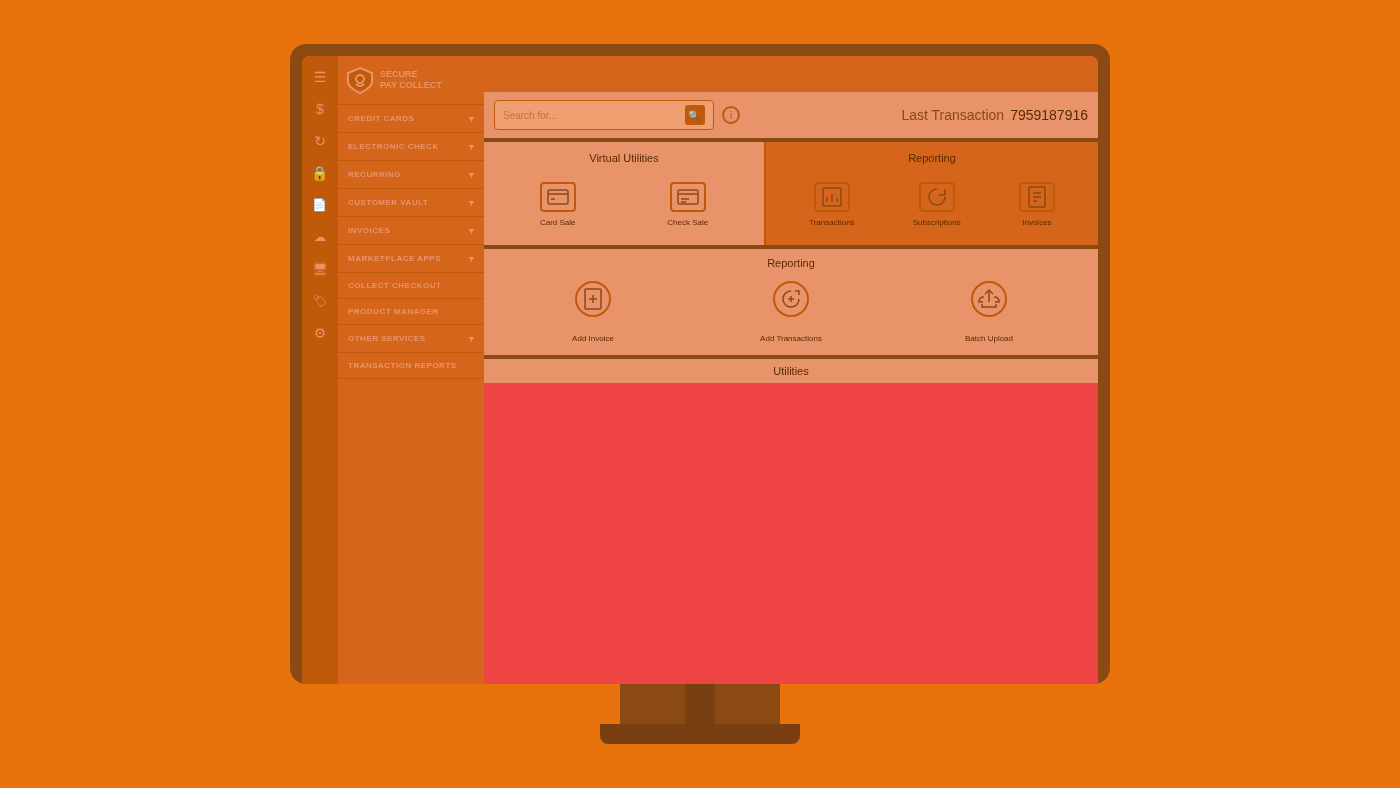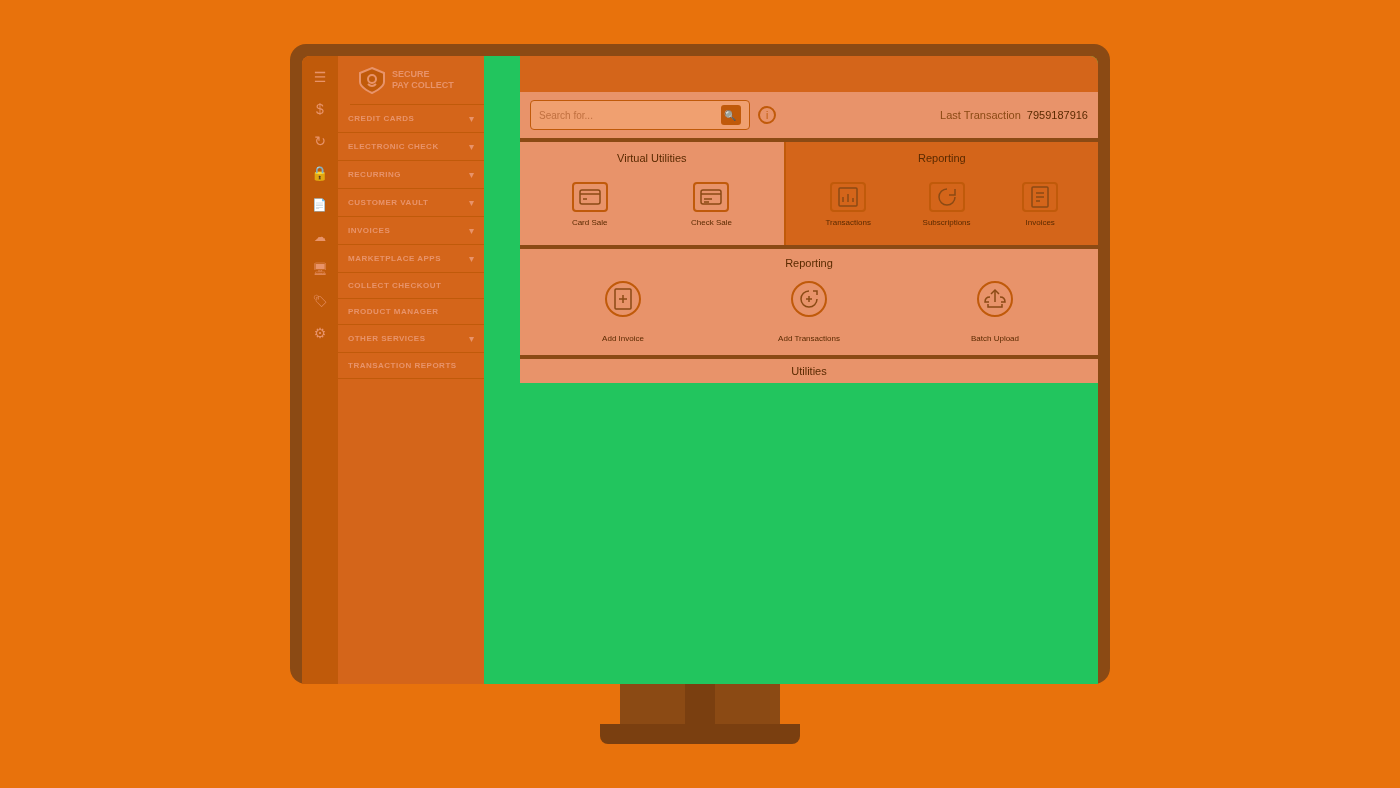--- a/index.html
+++ b/index.html
@@ -90,21 +90,20 @@
       background: #D4651A;
       display: flex;
       flex-direction: column;
     }
     .logo-area {
       padding: 10px 8px;
       display: flex;
       align-items: center;
       gap: 6px;
       border-bottom: 1px solid #C05A0A;
-      margin-left: 12px;
     }
     .logo-shield {
       width: 28px;
       height: 28px;
       color: #E8936A;
     }
     .logo-text {
       font-size: 9px;
       font-weight: bold;
       color: #E8936A;
@@ -128,25 +127,24 @@
       text-transform: uppercase;
     }
     .nav-arrow {
       font-size: 10px;
       color: #E8936A;
     }
 
     
     .main-content {
       flex: 1;
-      background: #22c55e;
+      background: #ef4444;
       display: flex;
       flex-direction: column;
       overflow: hidden;
-      padding-left: 36px;
     }
 
     
     .top-bar {
       height: 36px;
       background: #D4651A;
       display: flex;
       align-items: center;
       padding: 0 10px;
     }
@@ -198,21 +196,21 @@
       border-radius: 50%;
       display: flex;
       align-items: center;
       justify-content: center;
       font-size: 10px;
       color: #C05A0A;
       cursor: pointer;
     }
     .last-transaction {
       margin-left: auto;
-      font-size: 11px;
+      font-size: 14px;
       color: #8B4A14;
       display: flex;
       gap: 6px;
       align-items: center;
     }
     .last-transaction-label { color: #8B4A14; }
     .last-transaction-id { color: #5A2A00; font-weight: normal; }
 
     .panel-title {
       font-size: 11px;

